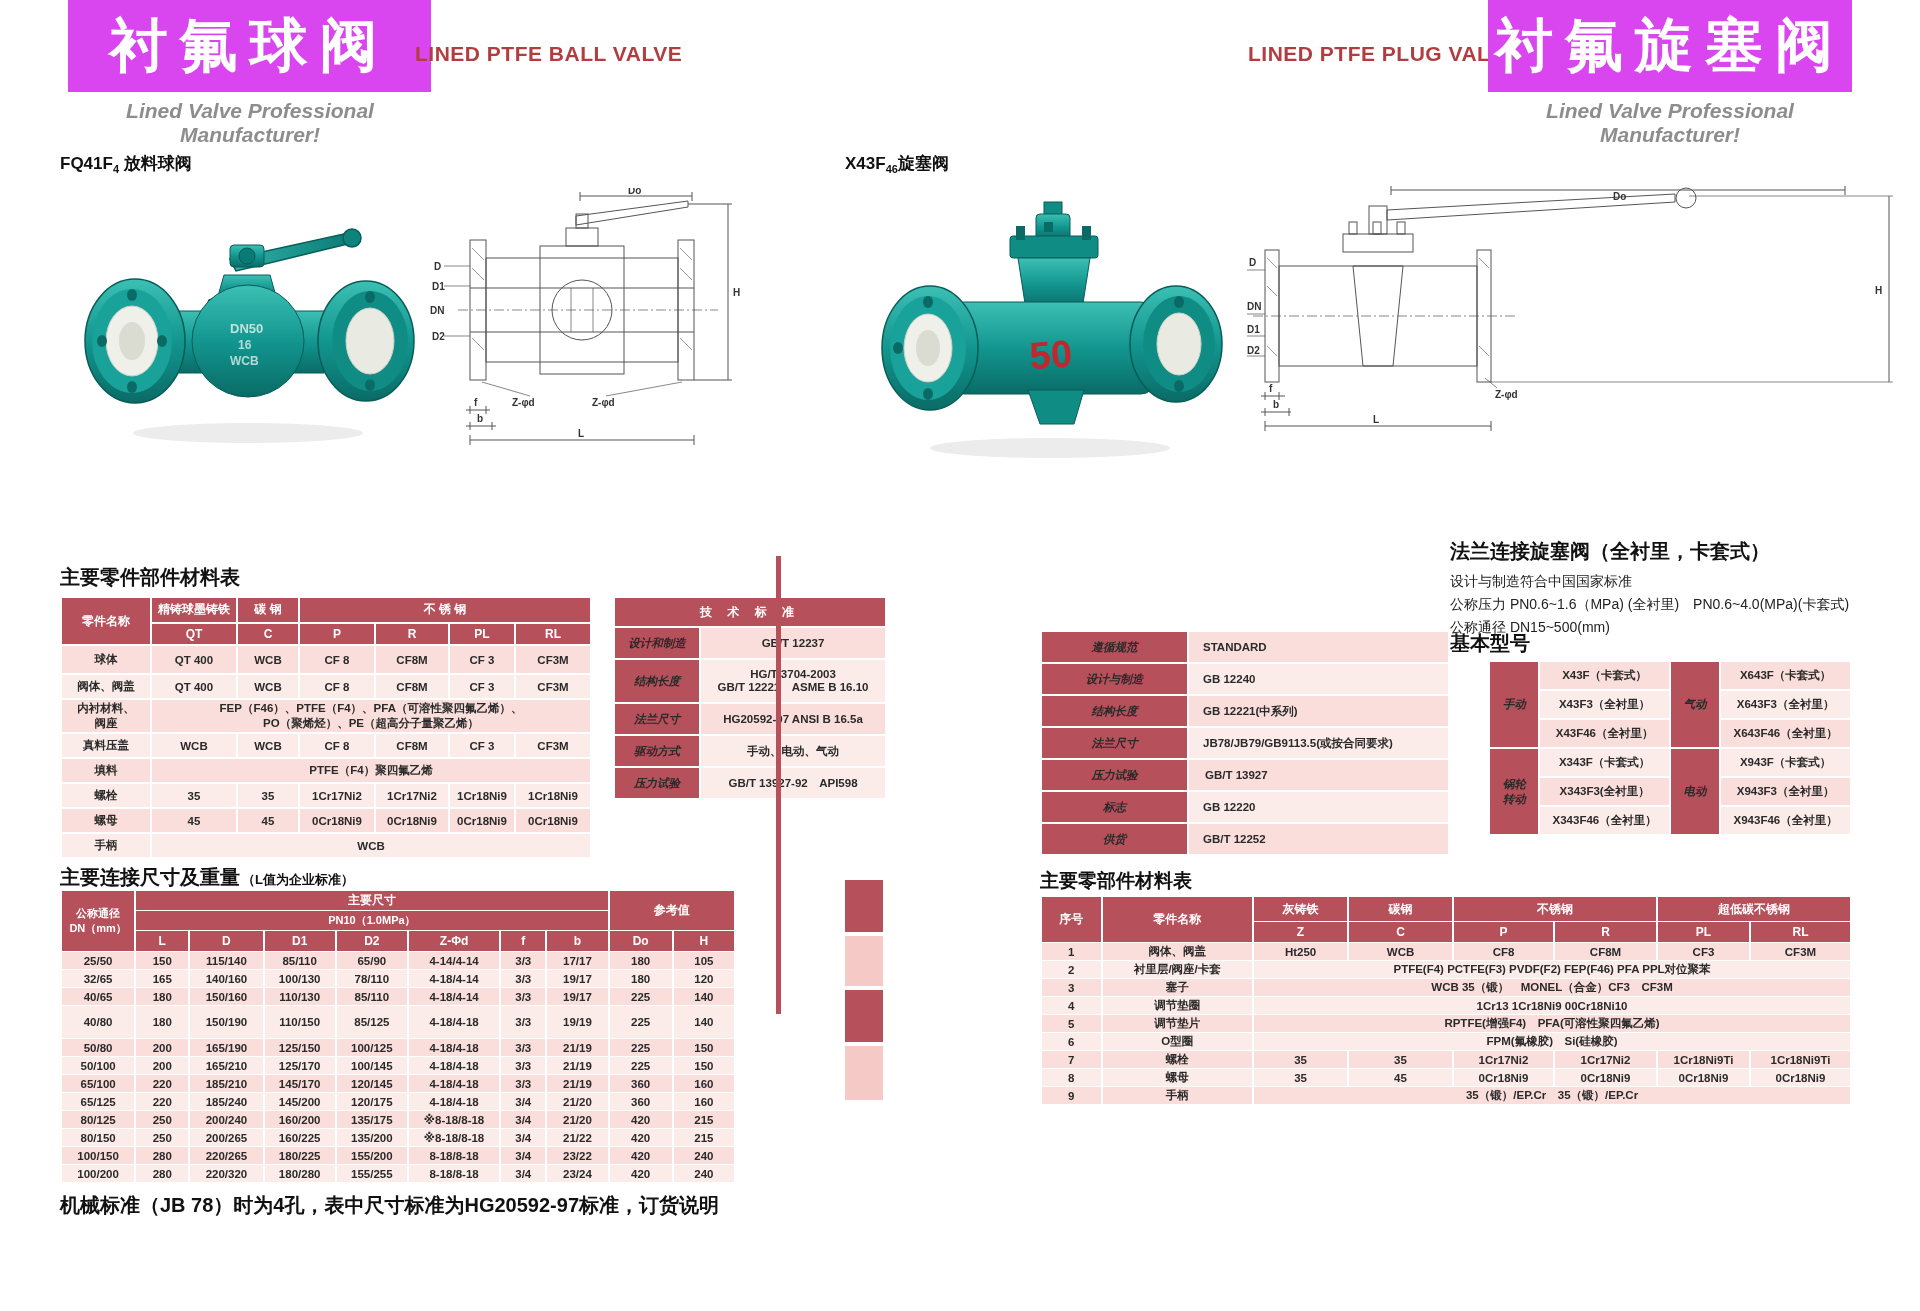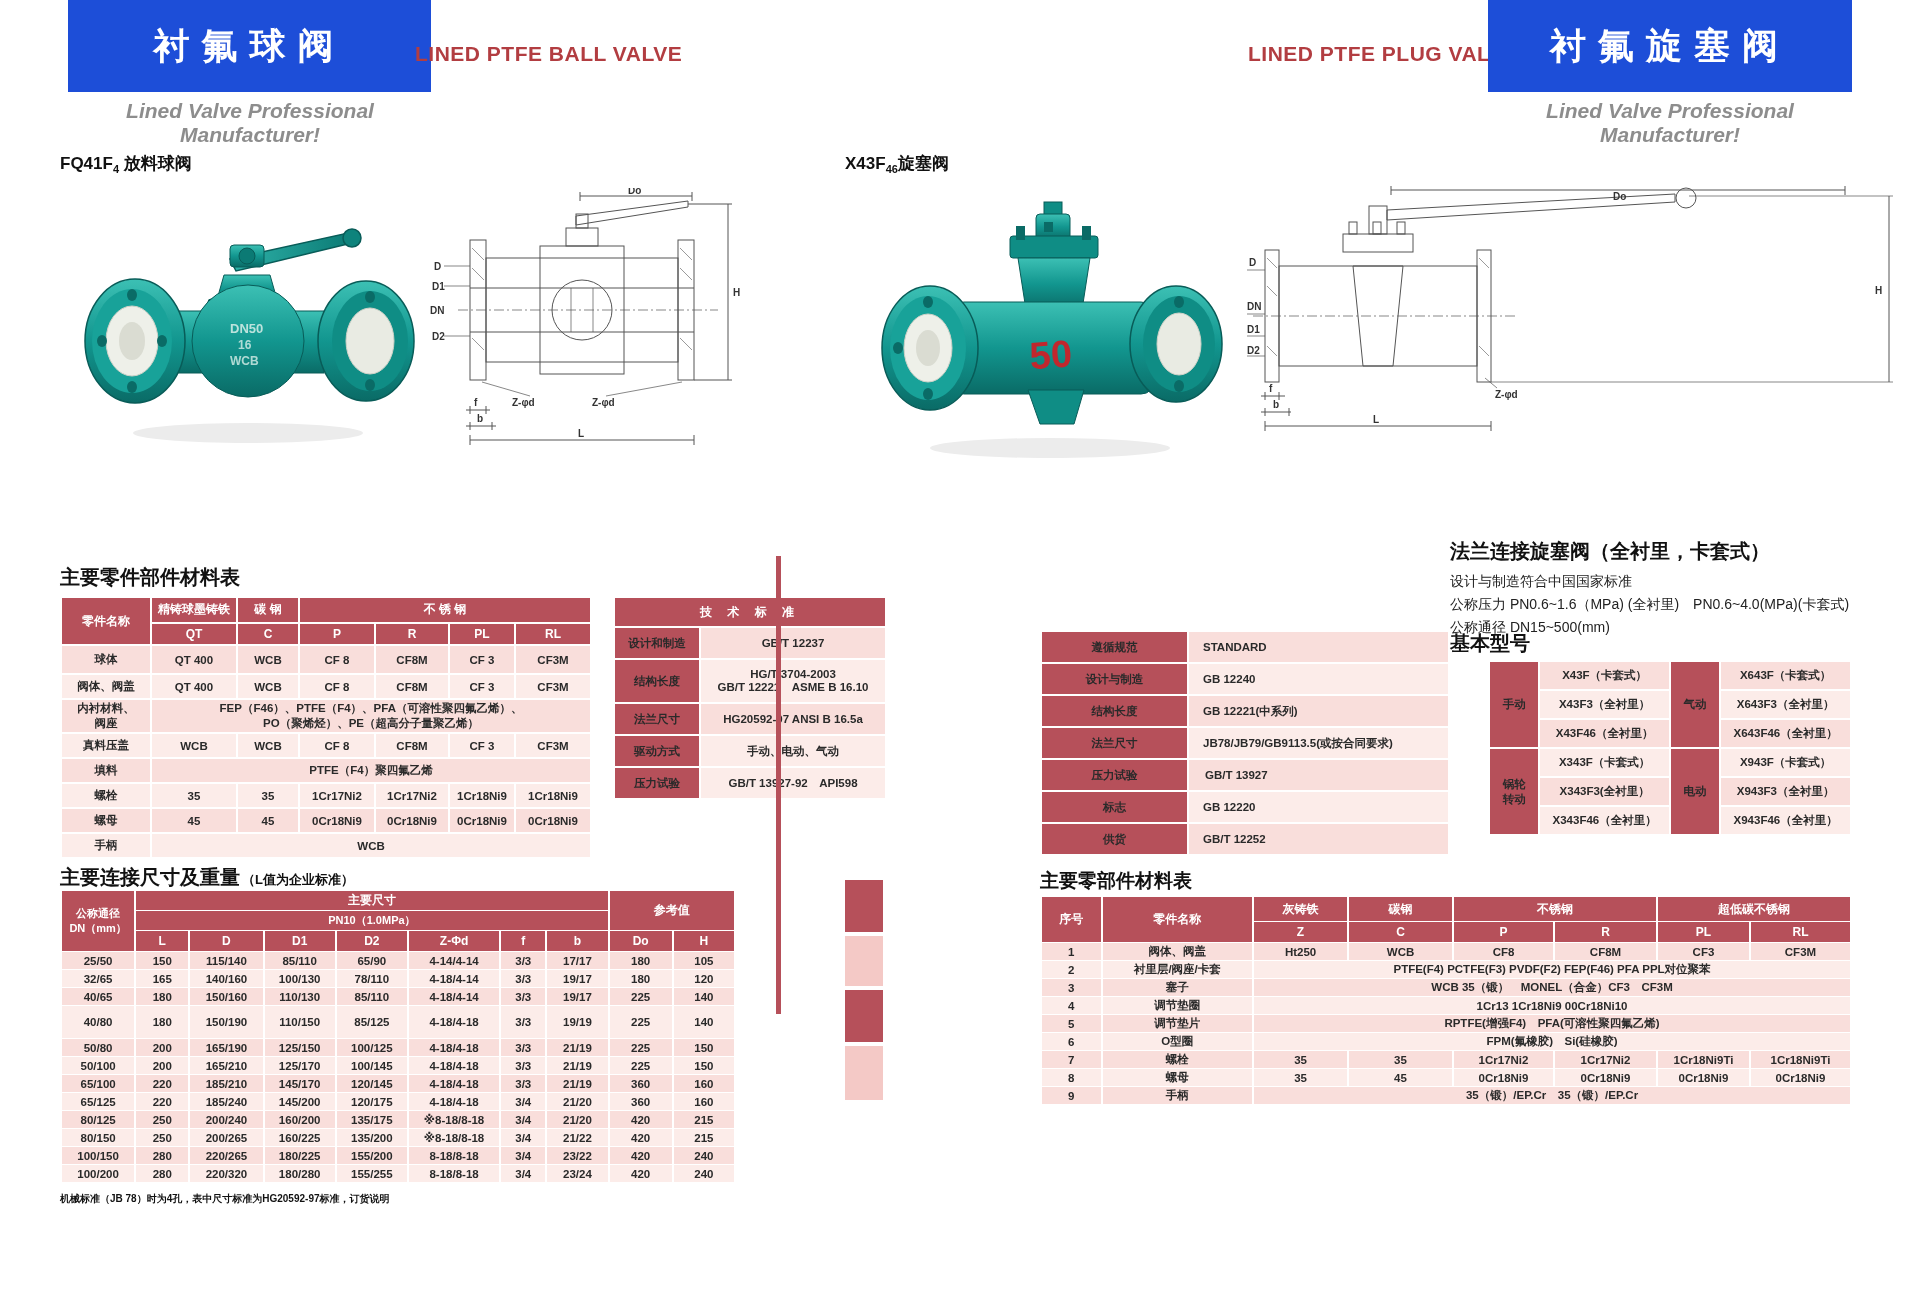--- a/index.html
+++ b/index.html
@@ -1,35 +1,35 @@
 <!DOCTYPE html>
 <html><head>
 <meta charset="utf-8">
 <style>
   html,body{margin:0;padding:0;background:#fff;}
   .page{position:relative;width:1920px;height:1311px;background:#ffffff;overflow:hidden;
         font-family:"Liberation Sans","DejaVu Sans",sans-serif;color:#222;}
   .abs{position:absolute;}
-  .banner{background:#1d4ed8;color:#fff;display:flex;align-items:center;justify-content:center;
-          font-size:36px;font-weight:bold;letter-spacing:12px;}
+  .banner{background:#d946ef;color:#fff;display:flex;align-items:center;justify-content:center;
+          font-size:58px;font-weight:bold;letter-spacing:12px;}
   .tagline{font-style:italic;font-weight:bold;color:#8d8d8d;font-size:21px;line-height:1.12;text-align:center;}
   .en-sub{color:#b23d41;font-weight:bold;font-size:21px;letter-spacing:.5px;white-space:nowrap;}
   .sec-title{font-size:17px;font-weight:bold;color:#111;}
   .sec-title sub{font-size:11px;}
   .tbl-title{font-size:20px;font-weight:bold;color:#111;}
   .tbl-title .note{font-size:13px;margin-left:2px;}
   .intro-title{font-size:20px;font-weight:bold;margin-bottom:8px;color:#111;}
   .intro-line{font-size:14px;margin-bottom:5px;color:#222;}
-  .footnote{font-size:10px;font-weight:bold;color:#111;}
+  .footnote{font-size:20px;font-weight:bold;color:#111;}
   table.tbl{border-collapse:separate;border-spacing:2px;table-layout:fixed;}
   table.tbl th{background:#b6505a;color:#fff;font-weight:bold;font-size:12px;padding:1px 2px;text-align:center;vertical-align:middle;}
   table.tbl td{font-size:11.5px;font-weight:bold;color:#2a2a2a;text-align:center;vertical-align:middle;padding:1px 2px;}
   tr.r1 td{background:#f9dedb;}
   tr.r2 td{background:#fcece9;}
-  td.dk{background:#b6505a !important;color:#fff;font-weight:bold;}
+  td.dk{background:#b6505a !important;color:#fff;font-weight:bold;font-style:italic;}
   th.cap{font-size:14px;letter-spacing:6px;}
   .strip-seg{position:absolute;left:0;width:100%;}
   svg text{font-family:"Liberation Sans","DejaVu Sans",sans-serif;}
 </style>
 </head>
 <body>
 
 <div class="page">
 
   <div class="abs banner" style="left:68px;top:0;width:363px;height:92px">

